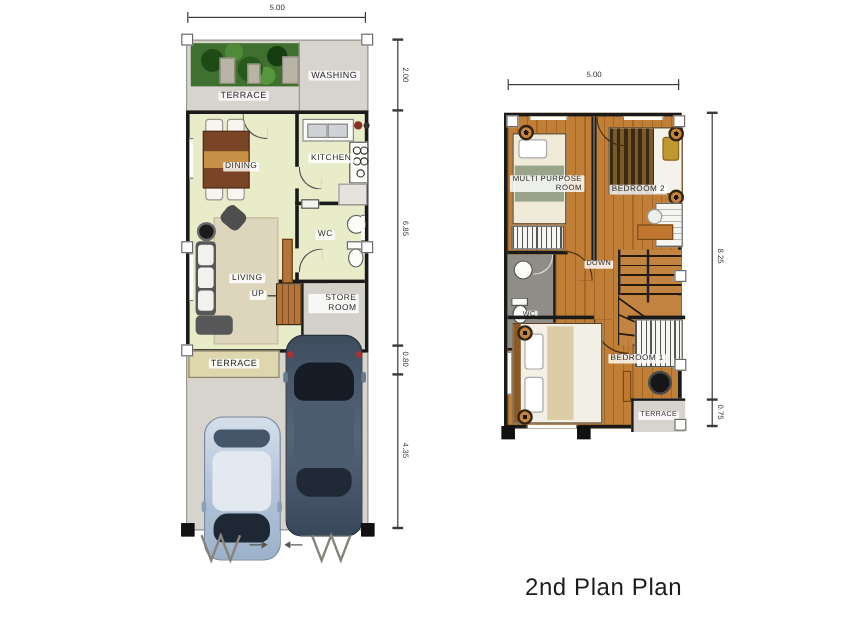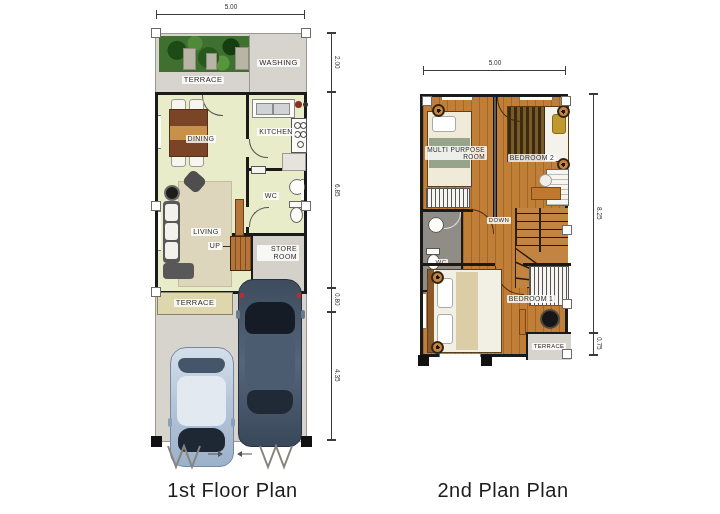--- a/index.html
+++ b/index.html
@@ -336,15 +336,14 @@
 
     <div class="post" style="left:-1px;top:-1px;"></div>
     <div class="post" style="left:138px;top:-1px;"></div>
     <div class="post" style="left:139px;top:128px;"></div>
     <div class="post" style="left:139px;top:202px;"></div>
     <div class="post" style="left:139px;top:252px;"></div>
     <div class="post black" style="left:-5px;top:258px;"></div>
     <div class="post black" style="left:58px;top:258px;"></div>
   </div>
 
-  <div class="plan-title" style="left:150px;top:479px;width:165px;">1st Floor Plan</div>
   <div class="plan-title" style="left:418px;top:479px;width:170px;">2nd Plan Plan</div>
 </div>
 
 </body></html>

